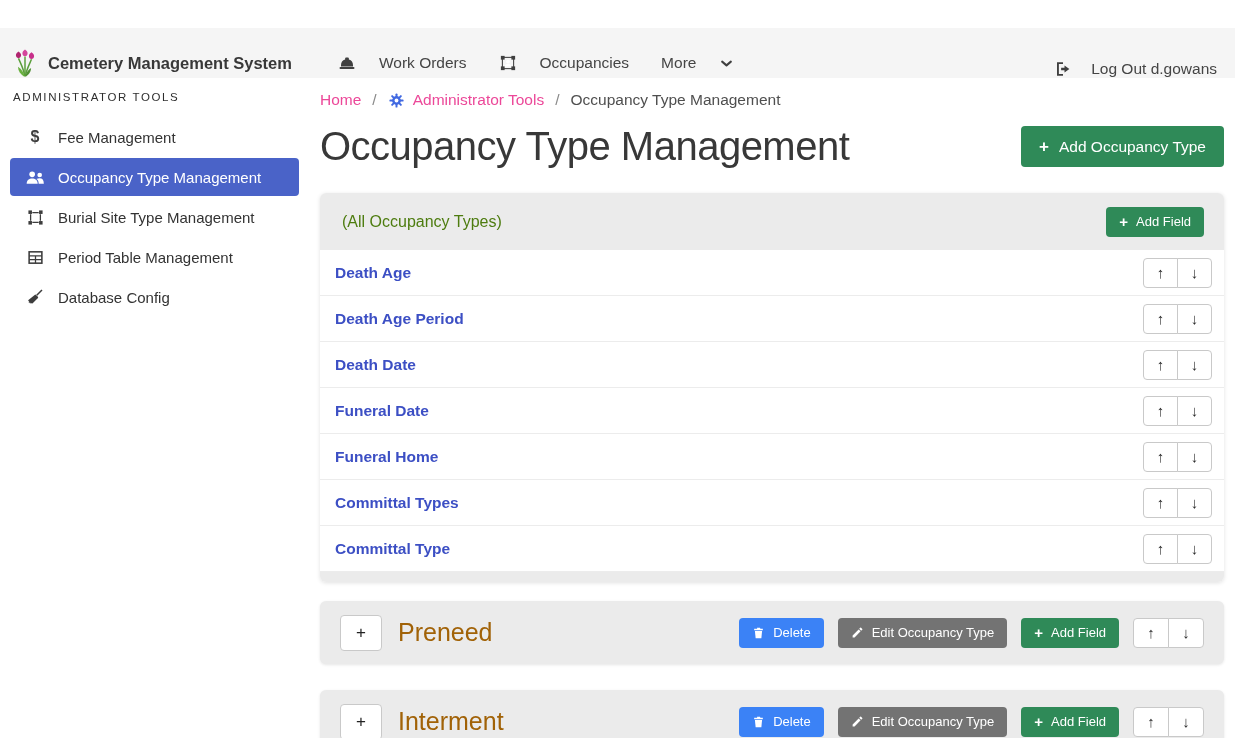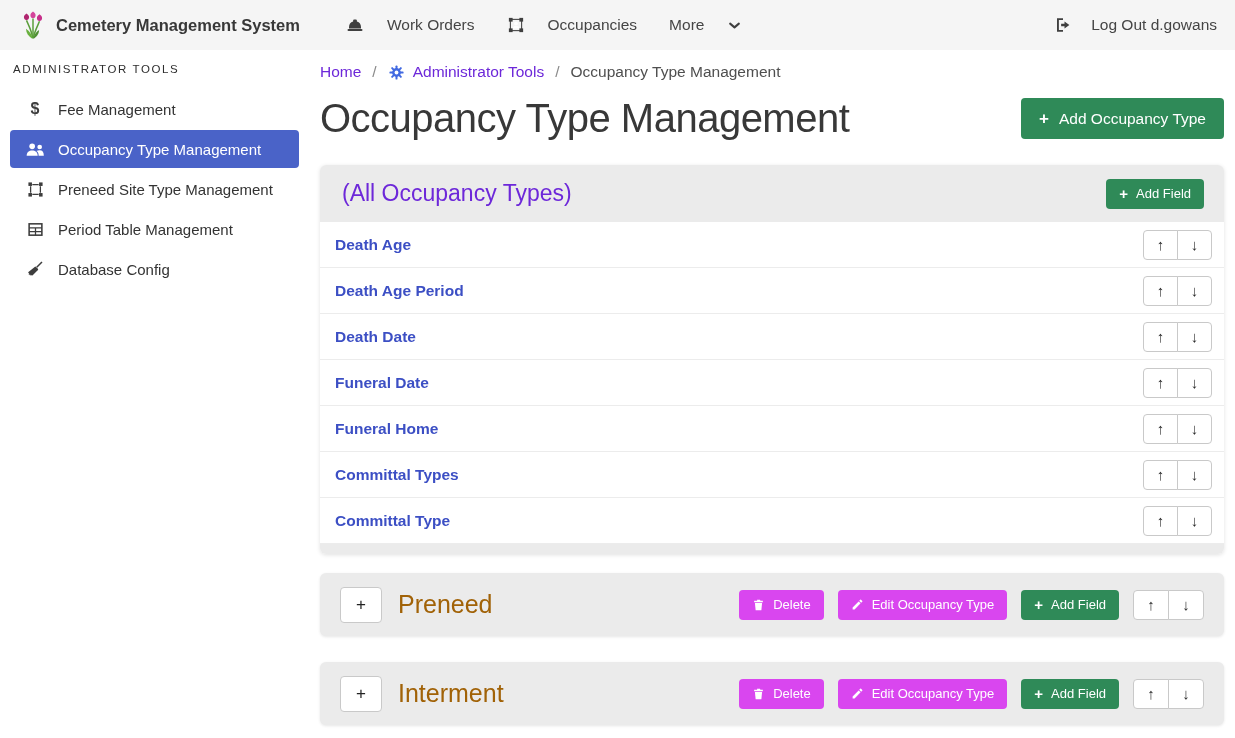--- a/index.html
+++ b/index.html
@@ -3,22 +3,22 @@
 <meta charset="utf-8">
 <style>
   * { box-sizing: border-box; margin: 0; padding: 0; }
   html,body { width:1235px; height:738px; overflow:hidden; background:#fff;
     font-family:"Liberation Sans", sans-serif; color:#3a3a3a; }
   a { text-decoration:none; cursor:pointer; }
   button { cursor:pointer; font-family:"Liberation Sans", sans-serif; }
   svg { display:block; }
 
   
-  .navbar { height:50px; background:#f5f5f5; display:flex; align-items:center;
-    justify-content:space-between; padding:0 18px 0 20px; }
+  .navbar { height:50px; background:#f5f5f5; display:flex; align-items:flex-end;
+    justify-content:space-between; padding:0 18px 0 12px;margin-top:28px; }
   .nav-left { display:flex; align-items:center; }
   .logo { margin-right:10px; }
   .brand { font-weight:700; font-size:16.5px; color:#383838; margin-right:30px; }
   .nav-link { display:flex; align-items:center; gap:23px; color:#454545;
     font-size:15.5px; margin:0 16px; }
   .nav-link .nicon { color:#3f3f3f; }
   .logout { display:flex; align-items:center; gap:19px; color:#454545; font-size:15.5px; }
 
   
   .layout { display:flex; height:688px;justify-content:center; }
@@ -30,42 +30,42 @@
   .side-item .si-icon { width:20px; display:flex; justify-content:center; color:#3d3d3d;
     font-weight:700; font-size:16px; }
   .side-item.active { background:#4a63c8; color:#fff; border-radius:4px;
     margin:1px 11px 1px 10px; padding:0 0 0 15px; height:38px; }
   .side-item.active .si-icon { color:#fff; }
 
   .main { flex:1; padding:13px 11px 0 10px; }
 
   
   .breadcrumb { display:flex; align-items:center; gap:11px; font-size:15.5px; }
-  .bc-link { color:#6d28d9; display:flex; align-items:center; gap:8px; }
+  .bc-link { color:#ec4899; display:flex; align-items:center; gap:8px; }
   .bc-sep { color:#8a8a8a; }
   .bc-current { color:#4f4f4f; }
 
   
   .page-header { display:flex; justify-content:space-between; align-items:center;
     margin-top:15px; }
   h1.page-title { font-size:40px; font-weight:400; color:#383838; letter-spacing:-0.5px; }
   .btn { border:none; border-radius:4px; color:#fff; display:flex; align-items:center; }
   .btn-green { background:#2f8a58; }
-  .btn-teal { background:#d946ef; }
-  .btn-red { background:#d946ef; }
+  .btn-teal { background:#737373; }
+  .btn-red { background:#3b82f6; }
   .btn-lg { font-size:15.5px; padding:0 18px; height:41px; gap:10px; }
   .btn-sm { font-size:13px; height:30px; padding:0 13px; gap:8px; }
   .plus-glyph { font-size:17px; font-weight:600; line-height:1; }
   .plus-glyph.small { font-size:15px; }
 
   
   .card { margin-top:24px; border-radius:6px; box-shadow:0 1px 4px rgba(0,0,0,0.12); }
   .card-header { background:#ebebeb; border-radius:6px 6px 0 0; height:57px;
     display:flex; justify-content:space-between; align-items:center; padding:0 20px 0 22px; }
-  .card-title { font-size:23px; color:#6d28d9; }
+  .card-title { font-size:16px; color:#4d7c0f; }
   .field-row { height:46px; background:#fff; display:flex; align-items:center;
     justify-content:space-between; padding:0 12px 0 15px; border-bottom:1px solid #ececec; }
   .field-row:last-of-type { border-bottom:none; }
   .field-link { color:#3c4fc4; font-weight:700; font-size:15.5px; }
   .arrow-group { display:flex; }
   .arrow-btn { width:35px; height:30px; background:#fff; border:1px solid #c9c9c9;
     color:#2f2f2f; font-size:15px; display:flex; align-items:center; justify-content:center; }
   .arrow-btn.up { border-radius:4px 0 0 4px; }
   .arrow-btn.down { border-radius:0 4px 4px 0; margin-left:-1px; }
   .card-footer { height:10px; background:#ebebeb; border-radius:0 0 6px 6px; }
@@ -173,21 +173,21 @@
     <a class="side-item">
       <span class="si-icon">
         <svg width="17" height="17" viewBox="0 0 24 24" fill="#3d3d3d">
           <path d="M7.5 4.2 h9 v1.8 h-9 z M7.5 18 h9 v1.8 h-9 z M4.2 7.5 h1.8 v9 H4.2 z M18 7.5 h1.8 v9 H18 z"></path>
           <rect x="2" y="2" width="5" height="5"></rect>
             <rect x="17" y="2" width="5" height="5"></rect>
           <rect x="2" y="17" width="5" height="5"></rect>
             <rect x="17" y="17" width="5" height="5"></rect>
         </svg>
       </span>
-      <span>Preneed Site Type Management</span>
+      <span>Burial Site Type Management</span>
     </a>
 
     <a class="side-item">
       <span class="si-icon">
         <svg width="17" height="17" viewBox="0 0 24 24">
           <rect x="3" y="4" width="18" height="16" fill="none" stroke="#3d3d3d" stroke-width="2.2"></rect>
           <path d="M3 9.8 h18 M12 9.8 V20 M3 14.9 h18" stroke="#3d3d3d" stroke-width="1.8" fill="none"></path>
         </svg>
       </span>
       <span>Period Table Management</span>

